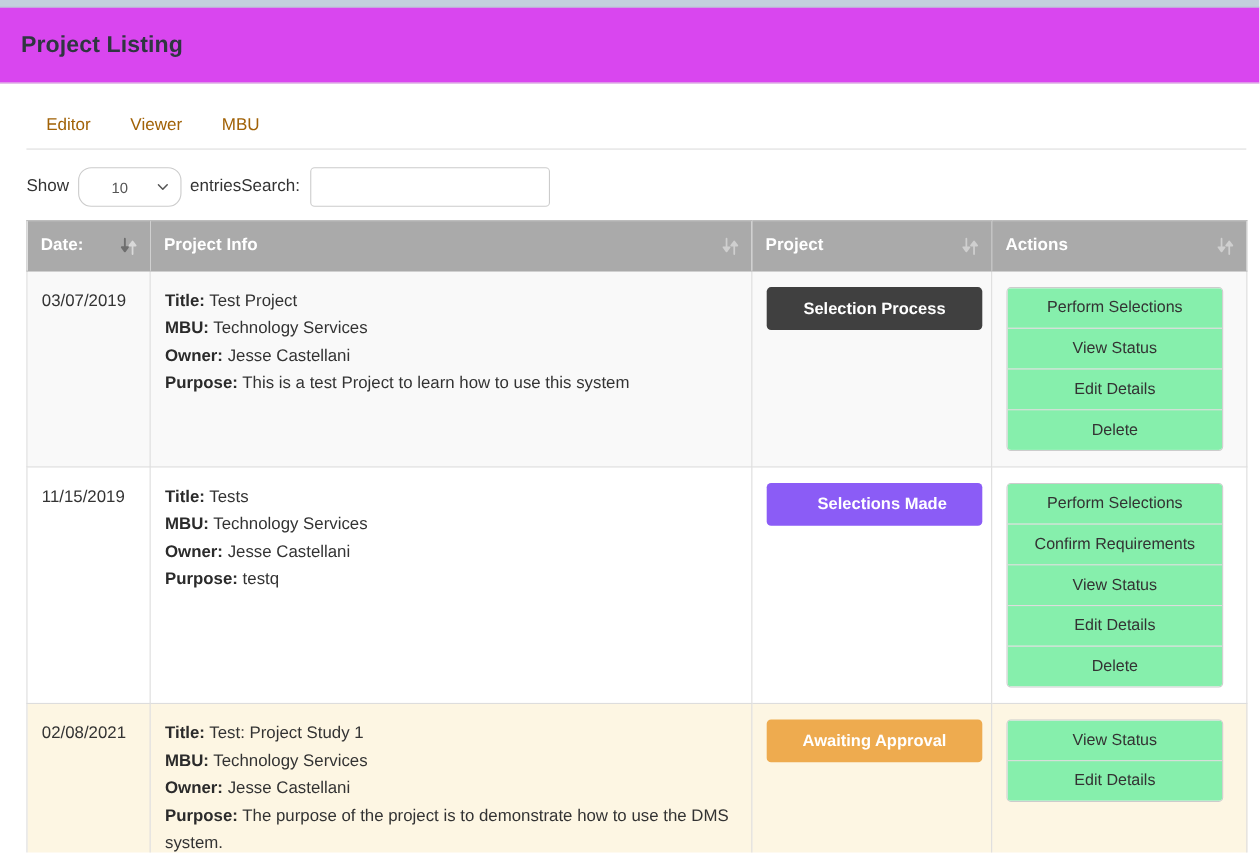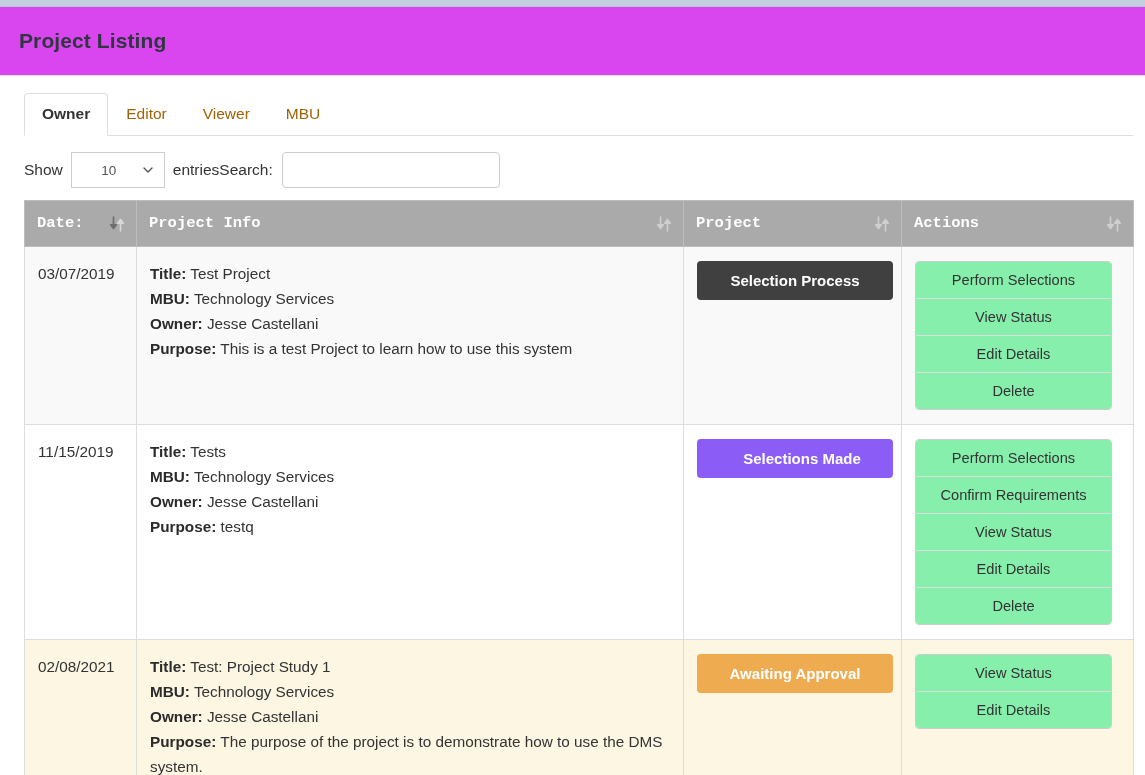--- a/index.html
+++ b/index.html
@@ -82,21 +82,21 @@
     align-items: center;
     font-size: 15.5px;
     color: #333;
   }
   .length-box .lbl { margin-right: 8px; }
   .length-box .lbl2 { margin-left: 8px; }
   .select-shell {
     position: relative;
     width: 94px; height: 36px;
     border: 1px solid #cccccc;
-    border-radius: 0;
+    border-radius: 12px;
     background: #ffffff;
     display: flex;
     align-items: center;
     justify-content: center;
   }
   .select-shell .val {
     font-size: 13.5px;
     color: #555555;
     padding-right: 18px;
   }
@@ -138,21 +138,20 @@
     background: #aaaaaa;
     color: #ffffff;
     font-size: 15.5px;
     font-weight: bold;
     text-align: left;
     padding: 13px 12px 14px 12px;
     border: 1px solid #bdbdbd;
     position: relative;
     vertical-align: middle;
     height: 40px;
-    font-family: Liberation Mono, monospace;
   }
   th .sort-ico {
     position: absolute;
     right: 11px;
     top: 50%;
     margin-top: -9px;
     width: 16px; height: 18px;
   }
   th .sort-ico svg { display: block; }
 
@@ -224,23 +223,20 @@
 <body>
 
 <div class="top-strip"></div>
 
 <div class="page-header">
   <h1>Project Listing</h1>
 </div>
 
 <div class="tab-wrap">
   <ul class="nav-tabs" id="tabs-root">
-      <li class="active">
-        <a href="#">Owner</a>
-      </li>
       <li>
         <a href="#">Editor</a>
       </li>
       <li>
         <a href="#">Viewer</a>
       </li>
       <li>
         <a href="#">MBU</a>
       </li>
     </ul>

